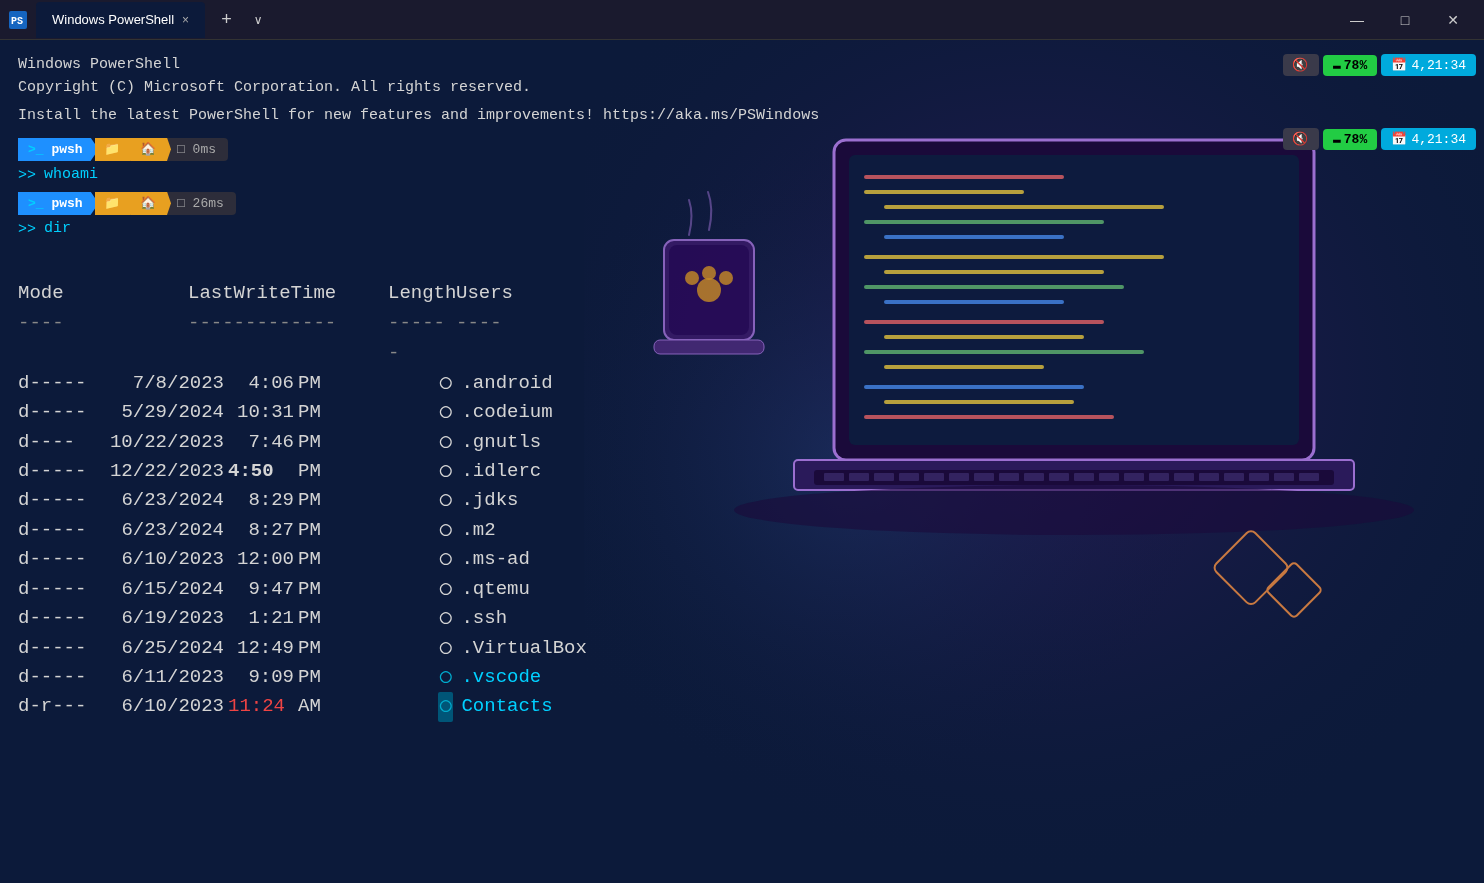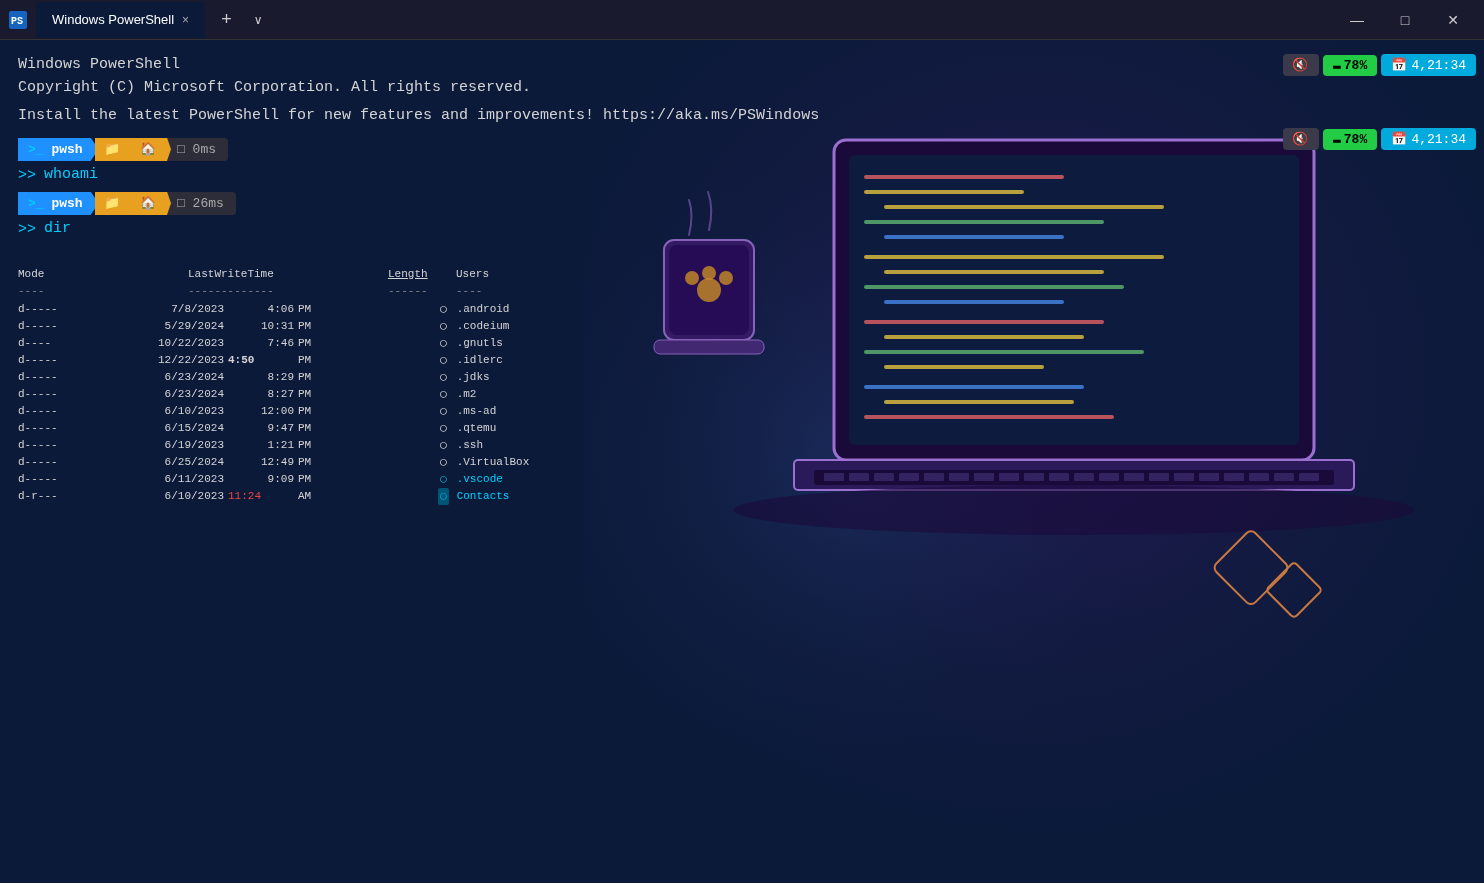--- a/index.html
+++ b/index.html
@@ -211,22 +211,22 @@
       padding: 3px 10px;
       border-radius: 4px;
       font-size: 13px;
       display: flex;
       align-items: center;
       gap: 4px;
     }
 
     
     .dir-table {
-      margin-top: 12px;
-      font-size: 11px;
+      margin-top: 24px;
+      font-size: 19px;
       line-height: 1.6;
     }
   </style>
 </head>
 <body>
 
 <div class="titlebar">
   <div class="titlebar-icon">
     <svg width="18" height="18" viewBox="0 0 18 18">
       <rect width="18" height="18" rx="2" fill="#1565C0"></rect>
@@ -406,21 +406,21 @@
       <span style="color:#00d0ff;margin-left:4px;">dir</span>
     </div>
     <div class="line-break"></div>
 
     <div class="line-break"></div>
 
     <div class="dir-table">
       <div style="display:flex;gap:0;">
         <span style="width:90px;">Mode</span>
         <span style="width:240px;padding-left:80px;">LastWriteTime</span>
-        <span style="width:100px;padding-left:40px;text-decoration:underline;">Length</span>
+        <span style="width:100px;padding-left:40px;">Length</span>
         <span style="padding-left:8px;">Users</span>
       </div>
       <div style="display:flex;gap:0;color:#888;">
         <span style="width:90px;">----</span>
         <span style="width:240px;padding-left:80px;">-------------</span>
         <span style="width:100px;padding-left:40px;">------</span>
         <span style="padding-left:8px;">----</span>
       </div>
       <div id="dir-entries-container">
           <div style="display: flex; align-items: center; gap: 0px; line-height: 1.55;">

